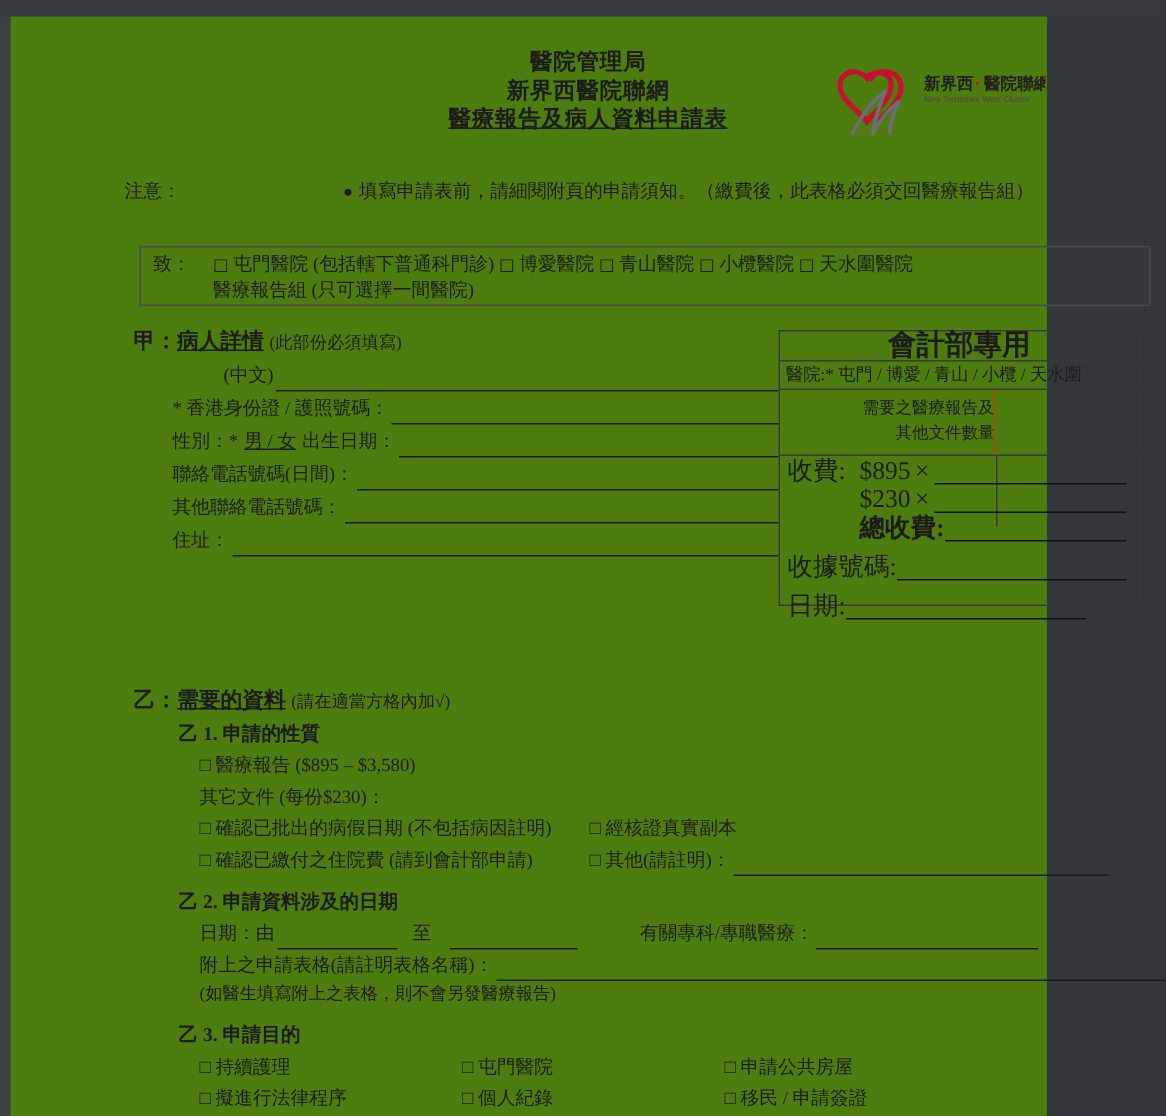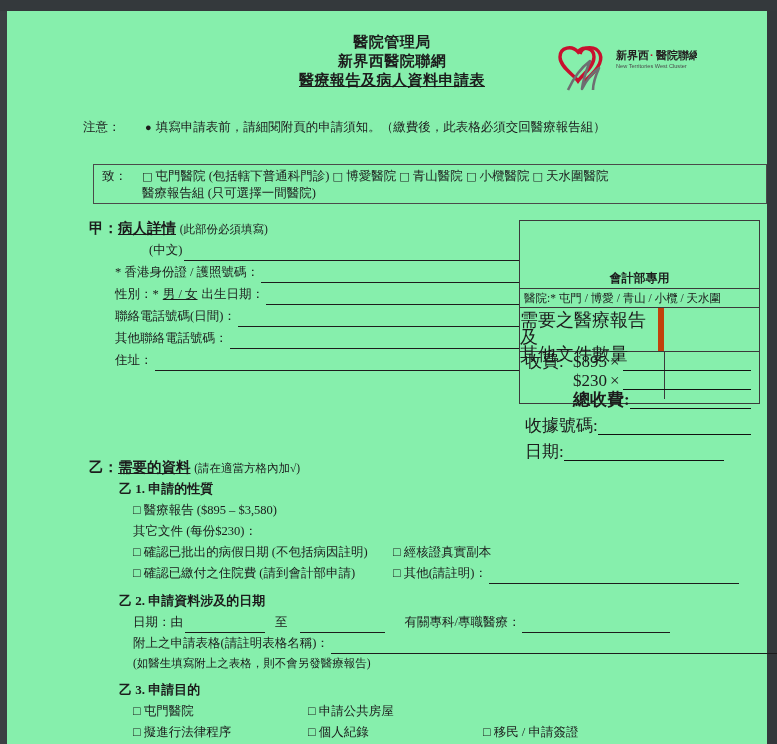--- a/index.html
+++ b/index.html
@@ -15,22 +15,22 @@
     width: 777px; height: 11px;
     background: #34393c;
   }
   #viewer-leftbar {
     position: absolute; left: 0; top: 11px;
     width: 7px; height: 733px;
     background: #3b4043;
   }
   #page {
     position: absolute; left: 7px; top: 11px;
-    width: 760px; height: 733px;
-    background: #86efac;
+    width: 691px; height: 733px;
+    background: #4d7c0f;
     color: #1c1c1c;
   }
 
   
   .hdr {
     position: absolute; left: 0; top: 22px; width: 770px;
     text-align: center;
   }
   .hdr-line {
     font-size: 15px; font-weight: bold; line-height: 19px;
@@ -41,21 +41,21 @@
     position: absolute; left: 545px; top: 30px;
     width: 145px; height: 52px;
   }
 
   
   #notice-block {
     position: absolute; left: 76px; top: 106px; width: 690px;
   }
   .notice-row { display: flex; align-items: flex-start; line-height: 20px; }
   .notice-label { width: 62px; font-size: 12.5px; flex: none; }
-  .notice-bullets { flex: 1; }
+  .notice-bullets { flex: 1; text-align: center; }
   .notice-item { font-size: 12.5px; line-height: 20px; white-space: nowrap; }
   .bullet { font-size: 11px; margin-right: 4px; }
 
   
   #to-box {
     position: absolute; left: 86px; top: 153px;
     width: 674px; height: 40px;
     border: 1px solid #4a4a4a;
     padding: 3px 8px 0 8px;
   }
@@ -80,35 +80,34 @@
   .ul { text-decoration: underline; }
 
   
   #acct-box {
     position: absolute; left: 512px; top: 209px;
     width: 241px; height: 184px;
     border: 1px solid #3a3a3a;
   }
   #acct-title {
     height: 20px; line-height: 19px; text-align: center;
-    font-size: 12px; font-weight: bold;
+    font-size: 19px; font-weight: bold;
     border-bottom: 1px solid #3a3a3a;
-    margin-top: 48px;
   }
   #acct-hosp {
     height: 19px; line-height: 18px; font-size: 11.5px;
     padding-left: 4px; border-bottom: 1px solid #3a3a3a;
     white-space: nowrap;
   }
   #acct-colhdr {
     display: flex; height: 44px; border-bottom: 1px solid #3a3a3a;
   }
   #acct-colhdr .c1 {
-    width: 144px; border-right: 6px solid #c2410c;
-    font-size: 18px; text-align: left; line-height: 17px;
+    width: 144px; border-right: 1px solid #c2410c;
+    font-size: 11px; text-align: right; line-height: 17px;
     padding-top: 4px;
   }
   #acct-colhdr .c2 {
     flex: 1; font-size: 11.5px; padding-left: 5px;
     display: flex; align-items: center;
   }
   #acct-body { position: relative; height: 99px; }
   #acct-divider {
     position: absolute; left: 144px; top: 0; width: 1px; height: 47px;
     background: #3a3a3a;
@@ -290,31 +289,32 @@
       <span class="opt">□ 其他(請註明)：</span>
       <span class="rule"></span>
     </div>
 
     <div class="sub-head" style="margin-top:6px;">乙 2. 申請資料涉及的日期</div>
     <div class="opt-line">
       <span class="opt">日期：由</span>
       <span class="rule" style="flex:none;width:80px;"></span>
       <span class="opt" style="margin:0 10px;">至</span>
       <span class="rule" style="flex:none;width:85px;"></span>
-      <span class="opt" style="margin-left:20px;">有關專科/專職醫療：</span>
+      <span class="opt" style="margin-left:42px;">有關專科/專職醫療：</span>
       <span class="rule" style="flex:none;width:148px;"></span>
     </div>
     <div class="opt-line">
       <span class="opt">附上之申請表格(請註明表格名稱)：</span>
       <span class="rule" style="max-width:none;"></span>
     </div>
     <div class="small-note">(如醫生填寫附上之表格，則不會另發醫療報告)</div>
 
     <div class="sub-head" style="margin-top:6px;">乙 3. 申請目的</div>
     <div class="opt-line">
+      <span class="opt col3">□ 持續護理</span>
       <span class="opt col3">□ 屯門醫院</span>
       <span class="opt">□ 申請公共房屋</span>
     </div>
     <div class="opt-line">
       <span class="opt col3">□ 擬進行法律程序</span>
       <span class="opt col3">□ 個人紀錄</span>
       <span class="opt">□ 移民 / 申請簽證</span>
     </div>
     <div class="opt-line">
       <span class="opt col3">□ 作為申請家庭團聚之證明</span>

